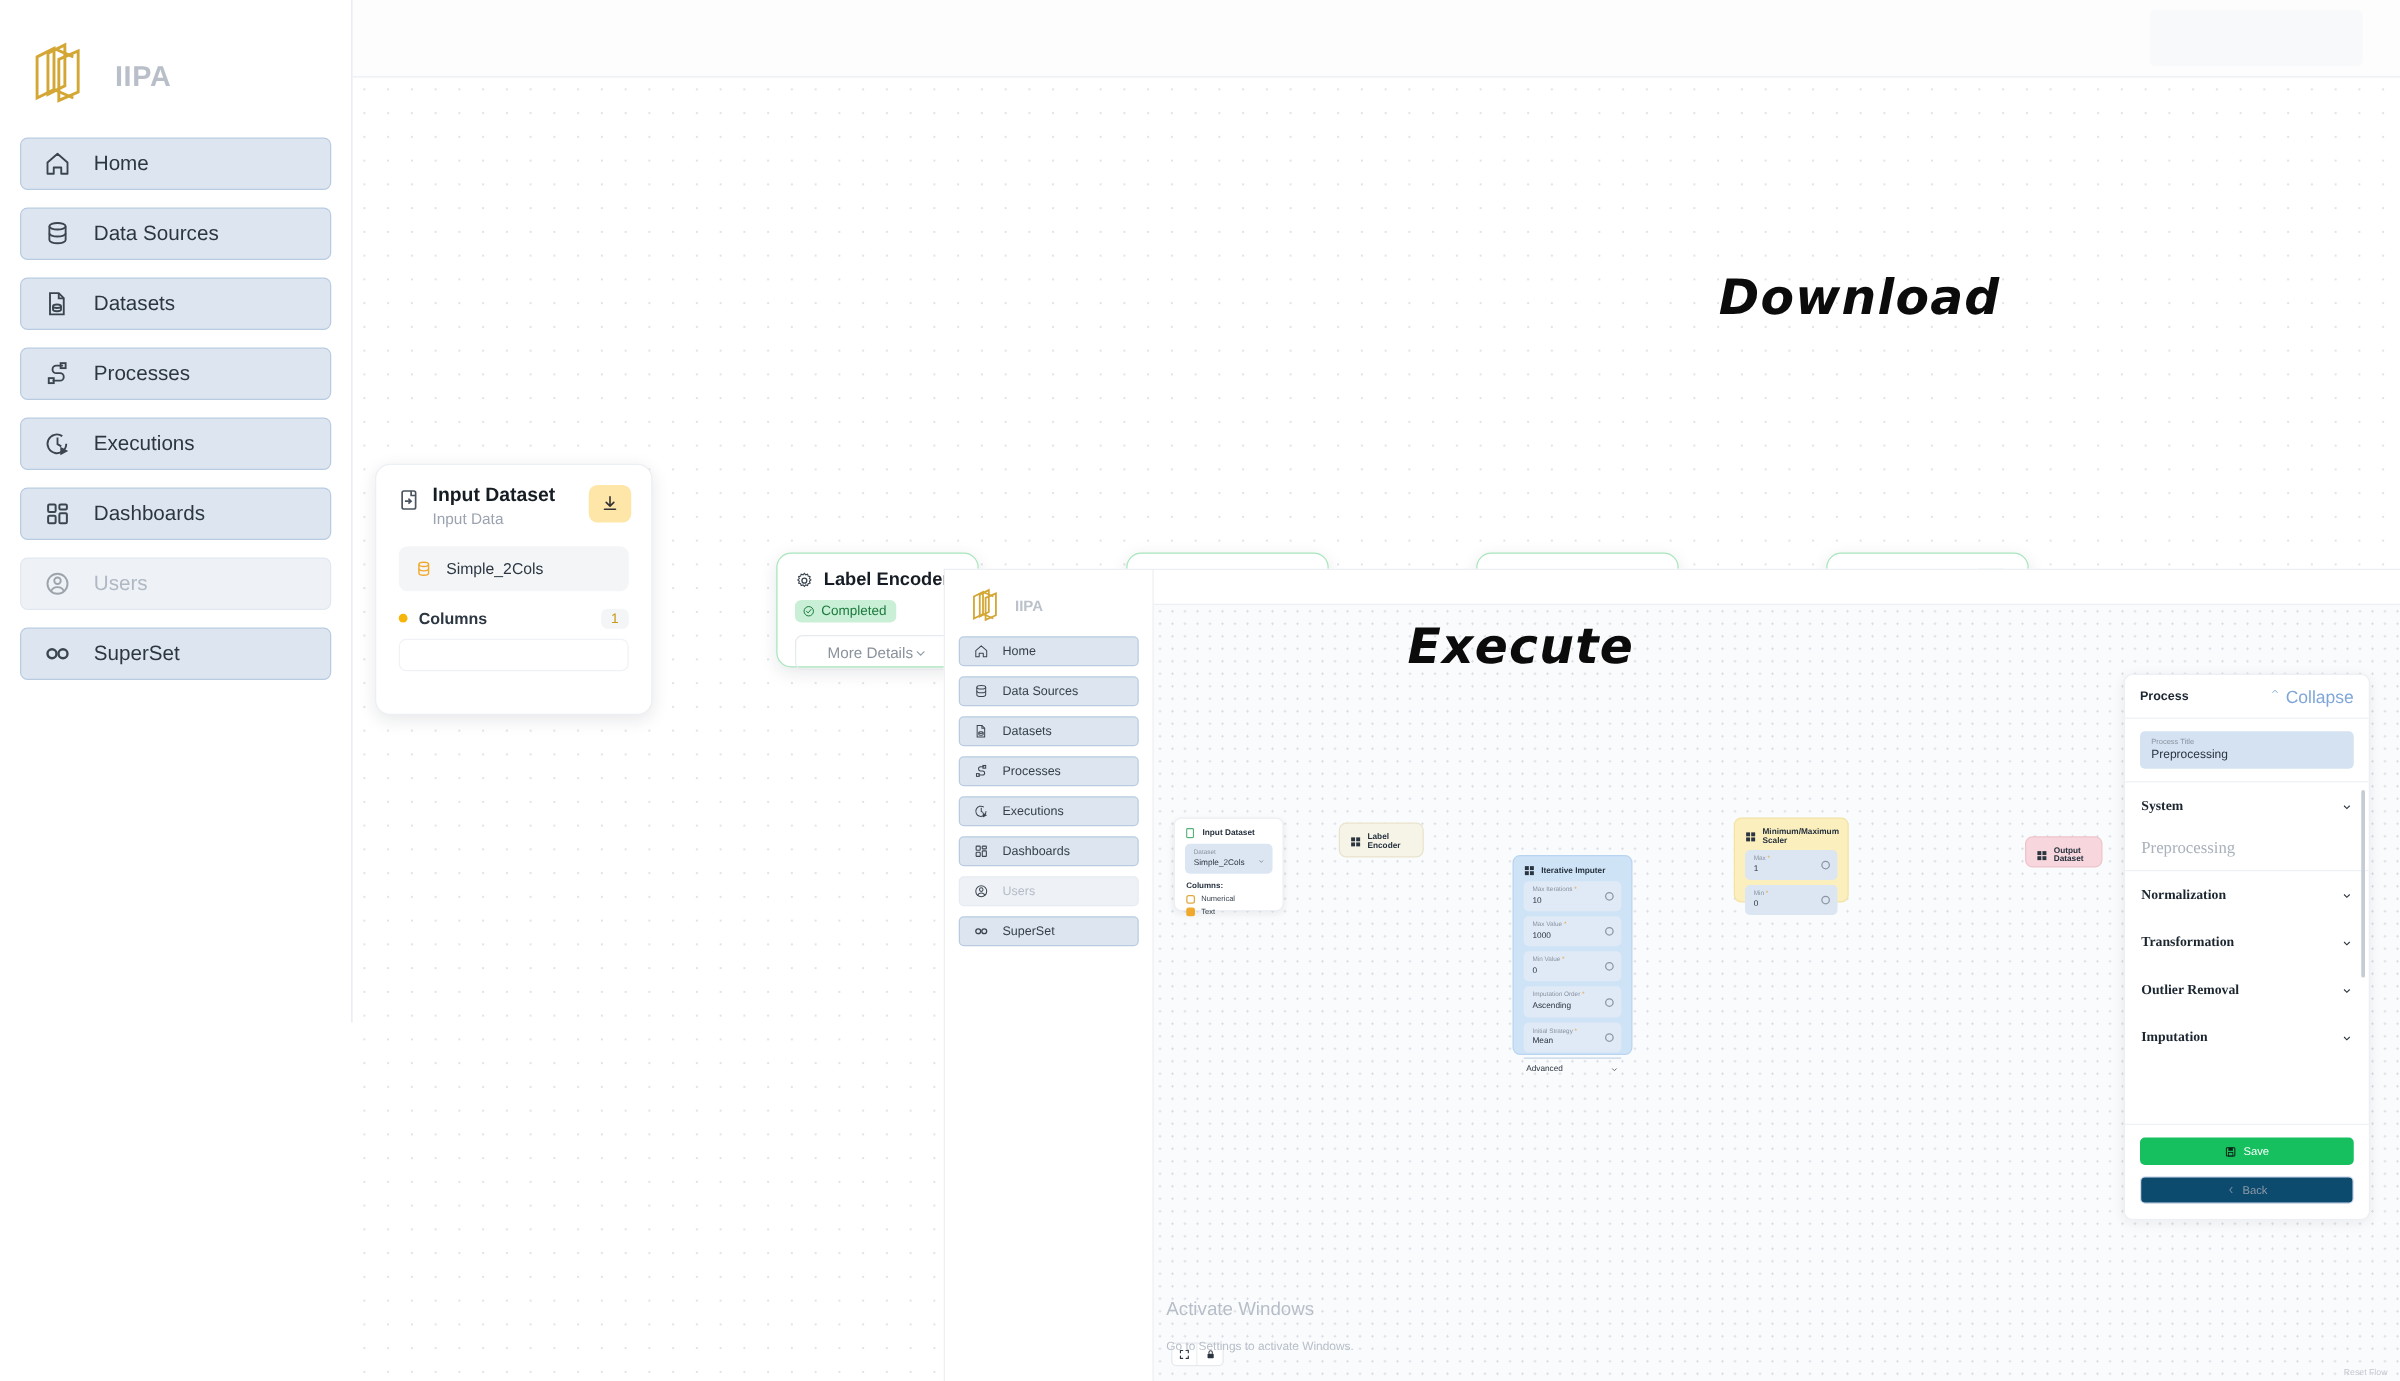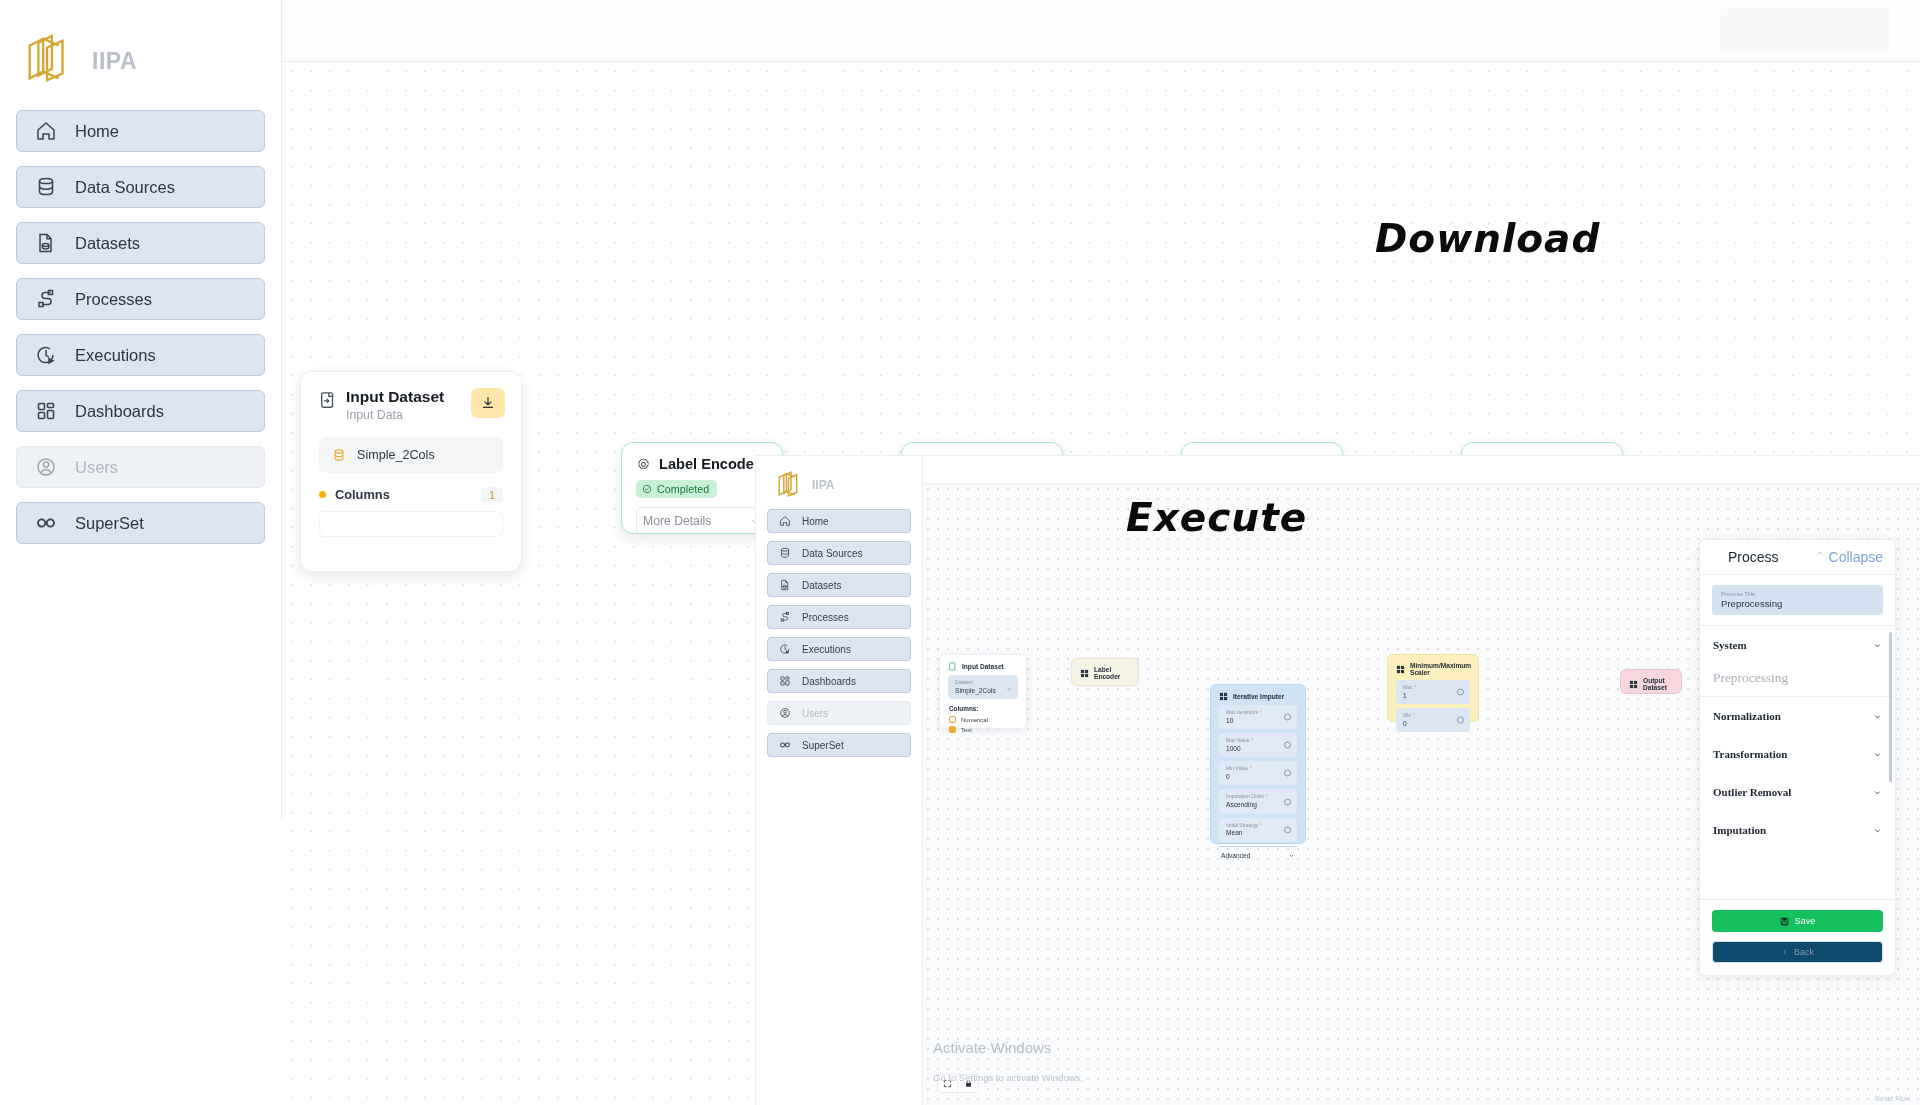--- a/index.html
+++ b/index.html
@@ -93,21 +93,21 @@
   .op-head{ display:flex; align-items:center; gap:8px;}
   .op-title{ font-size:14.6px; font-weight:700; color:#161c24; white-space:nowrap;}
   .badge-done{
     display:inline-flex; align-items:center; gap:5px;
     margin-top:8px; background:#c9f0d6; color:#1d7a3e;
     border-radius:5px; font-size:10.8px; padding:3px 8px 3px 6px;
   }
   .more-sel{
     margin-top:9px; height:28px; border:1px solid #e6e9ee; border-radius:6px;
     display:flex; align-items:center; justify-content:space-between;
-    padding:0 6px; font-size:12.2px; color:#8a929d; cursor:pointer;
+    padding:0 25px; font-size:12.2px; color:#8a929d; cursor:pointer;
   }
   #node-out{ left:1179px; top:442px; width:162px; height:92px; padding:13px 14px;}
   .out-done{
     margin-top:10px; height:32px; background:#c9f0d6; border-radius:7px;
     display:flex; align-items:center; gap:6px; padding:0 12px;
     font-size:12px; color:#1d7a3e;
   }
 
   
   #links{ position:absolute; inset:0; pointer-events:none; z-index:8; }
@@ -193,21 +193,21 @@
   
   #in-panel{
     position:absolute; right:24px; top:55px; width:197px; height:437px;
     background:#fff; border:1px solid #eceff3; border-radius:7px;
     box-shadow:0 2px 10px rgba(15,25,45,.07); overflow:hidden;
   }
   #pnl-head{
     display:flex;align-items:center;justify-content:space-between;
     padding:9px 12px; border-bottom:1px solid #eef1f5;
   }
-  #pnl-title{ font-size:14px;font-weight:400;color:#1c2630;margin-left:16px;}
+  #pnl-title{ font-size:10px;font-weight:700;color:#1c2630;}
   .pnl-collapse{ display:flex;gap:5px;font-size:14px;color:#7fa6d8;cursor:pointer;}
   #pnl-titlefield{
     margin:10px 12px; background:#d5e2f1; border-radius:4px; padding:6px 9px;
   }
   #pnl-titlefield .lbl{ font-size:6px;color:#8a93a0;display:block;}
   #pnl-titlefield .val{ font-size:9.6px;color:#2a3440;display:block;margin-top:1px;}
   .pnl-sep{ border-top:1px solid #eef1f5; }
   .acc{
     display:flex;align-items:center;justify-content:space-between;
     padding:13px 13px; font-size:11px; font-weight:700; color:#1c2630; cursor:pointer;

